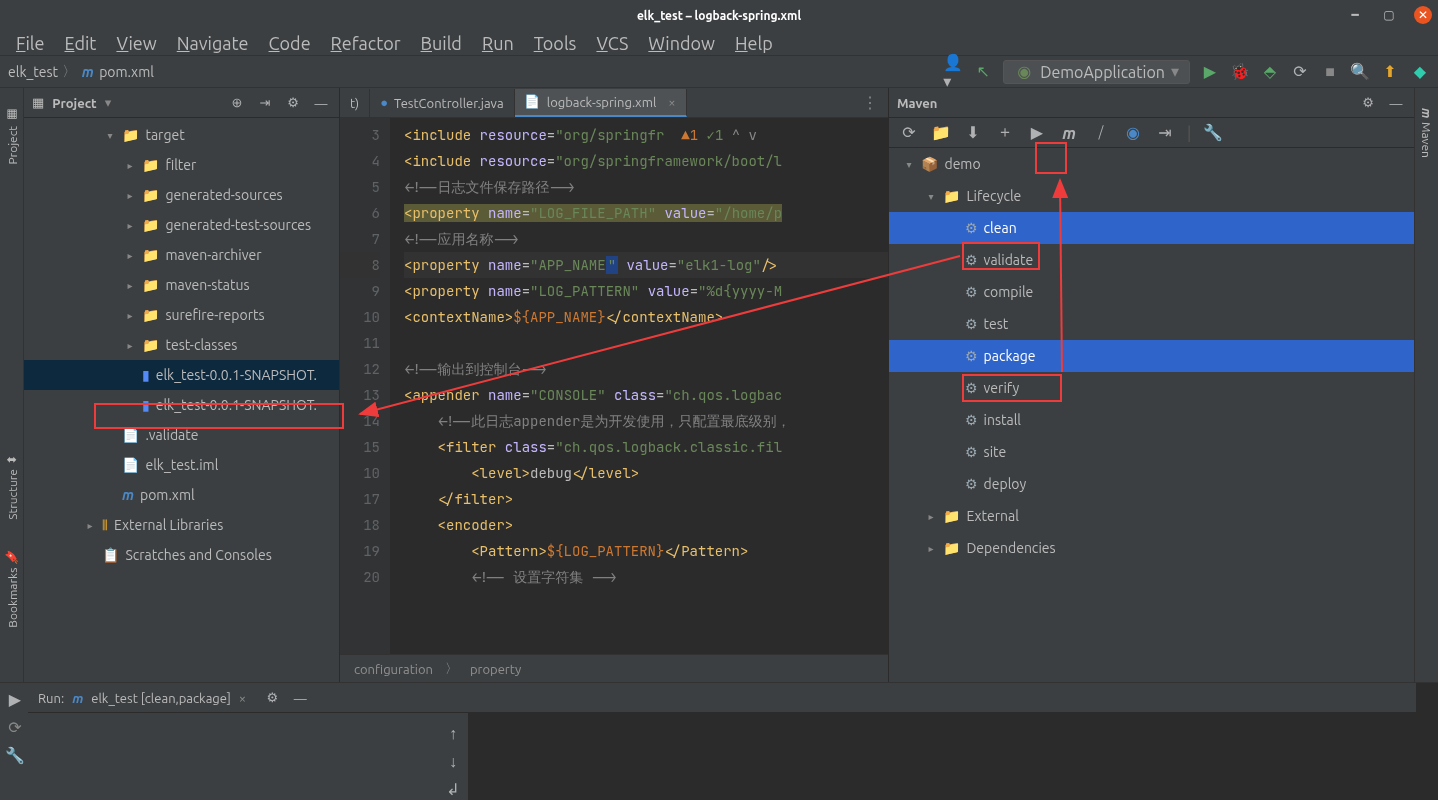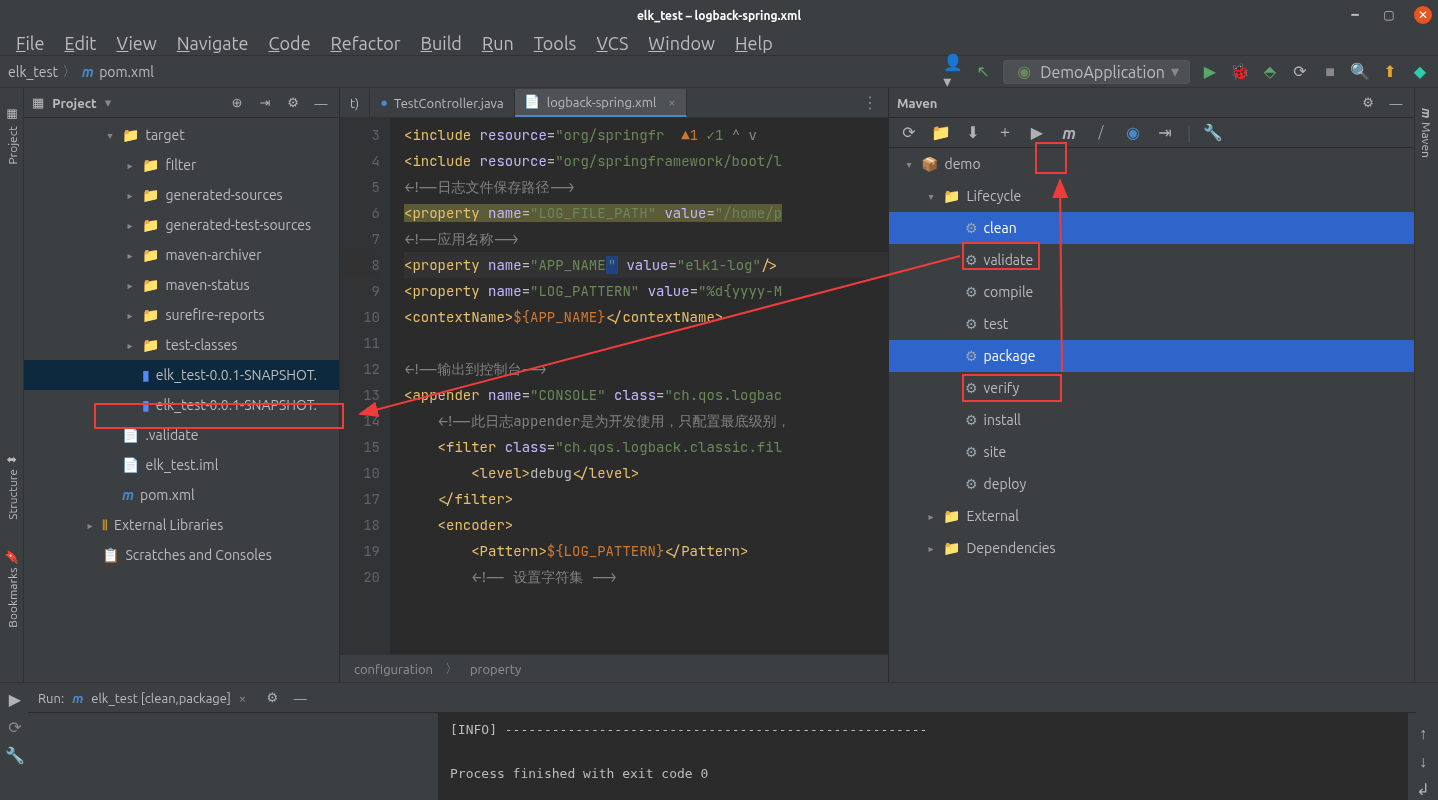--- a/index.html
+++ b/index.html
@@ -362,26 +362,20 @@
       <span class="icon-btn">⚙</span>
       <span class="icon-btn">—</span>
     </div>
     <div style="height:30px"></div>
     <div class="run-task">
       <span class="green">✓</span>
       <span style="font-weight:bold">elk_test [clean,packa</span>
       <span style="color:#808080">29 sec, 75 ms</span>
     </div>
   </div>
-  <div class="run-right">
-    <div style="height:30px"></div>
-    <pre style="white-space:pre-wrap">[INFO] ------------------------------------------------------
-
-Process finished with exit code 0</pre>
-  </div>
   <div style="width:30px;background:#3c3f41;display:flex;flex-direction:column;align-items:center;gap:8px;padding-top:40px">
     <span class="icon-btn">↑</span>
     <span class="icon-btn">↓</span>
     <span class="icon-btn">↲</span>
   </div>
 </div>
 
 <div class="redbox" style="left:94px;top:403px;width:250px;height:26px"></div>
 <div class="redbox" style="left:1035px;top:142px;width:32px;height:32px"></div>
 <div class="redbox" style="left:962px;top:242px;width:78px;height:28px"></div>

